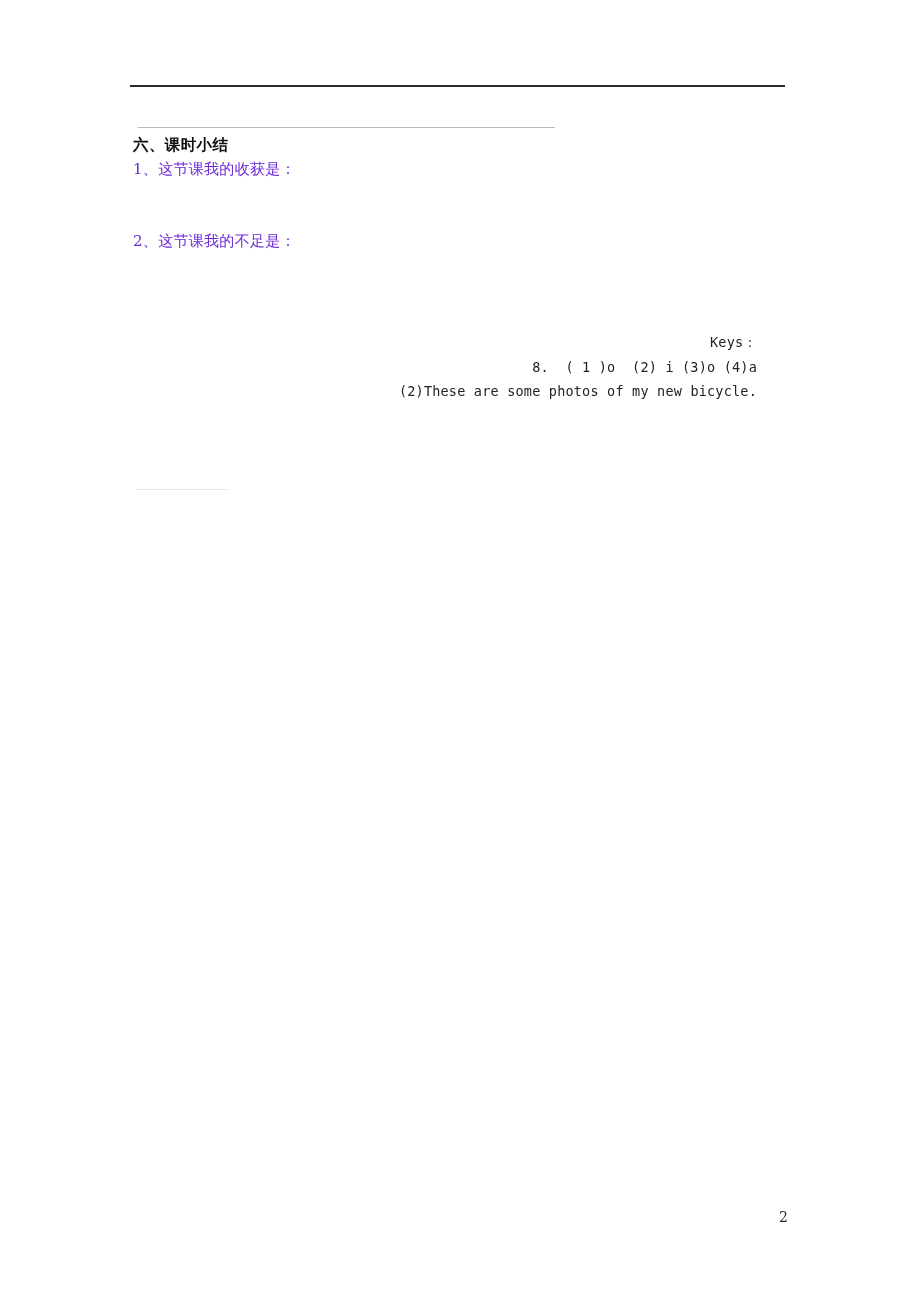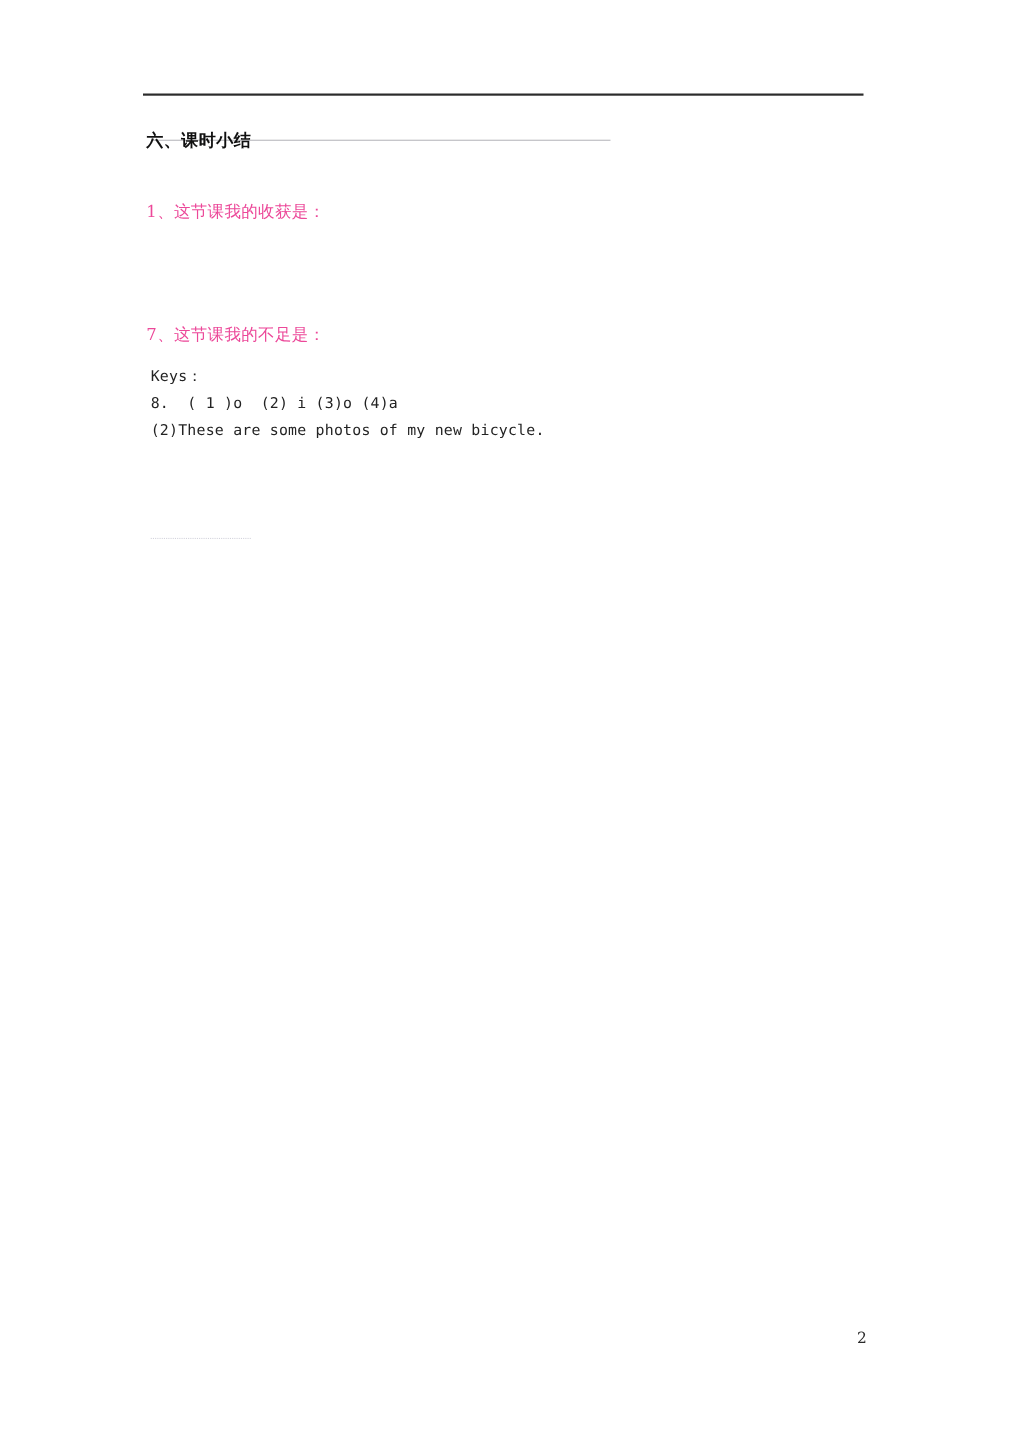--- a/index.html
+++ b/index.html
@@ -47,49 +47,49 @@
     width: 91px;
     height: 1px;
     border-top: 1px dotted #c9c9d4;
     opacity: 0.8;
   }
 
   
   .cn-block {
     position: absolute;
     left: 133px;
-    top: 116px;
+    top: 133px;
     width: 600px;
   }
   .cn-heading {
     font-family: "DejaVu Serif", "Liberation Serif", serif;
     font-weight: 700;
     font-size: 15.5px;
     line-height: 24px;
     letter-spacing: 0.4px;
     color: #101010;
     white-space: pre;
   }
   .cn-line {
     font-family: "DejaVu Serif", "Liberation Serif", serif;
     font-size: 15px;
     line-height: 24px;
     letter-spacing: 0.3px;
-    color: #ec4899;
+    color: #6d28d9;
     white-space: pre;
-    margin-top: 40px;
   }
   .cn-gap-1 { height: 48px; }
 
   
   .keys-block {
     position: absolute;
     left: 137px;
     top: 330px;
     width: 620px;
+    text-align: right;
   }
   .keys-line {
     font-family: "DejaVu Sans Mono", "Liberation Mono", monospace;
     font-size: 13.5px;
     line-height: 24.6px;
     letter-spacing: 0.2px;
     color: #232323;
     white-space: pre;
   }
 
@@ -111,21 +111,21 @@
 
 <div class="page">
 
   <div class="rule-thick"></div>
   <div class="rule-thin"></div>
 
   <div class="cn-block">
     <div class="cn-heading">六、课时小结</div>
     <div class="cn-line">1、这节课我的收获是：</div>
     <div class="cn-gap-1"></div>
-    <div class="cn-line">7、这节课我的不足是：</div>
+    <div class="cn-line">2、这节课我的不足是：</div>
   </div>
 
   <div class="keys-block">
     <div class="keys-line">Keys：</div>
     <div class="keys-line">8.  ( 1 )o  (2) i (3)o (4)a</div>
     <div class="keys-line">(2)These are some photos of my new bicycle.</div>
   </div>
 
   <div class="rule-dotted"></div>
 

